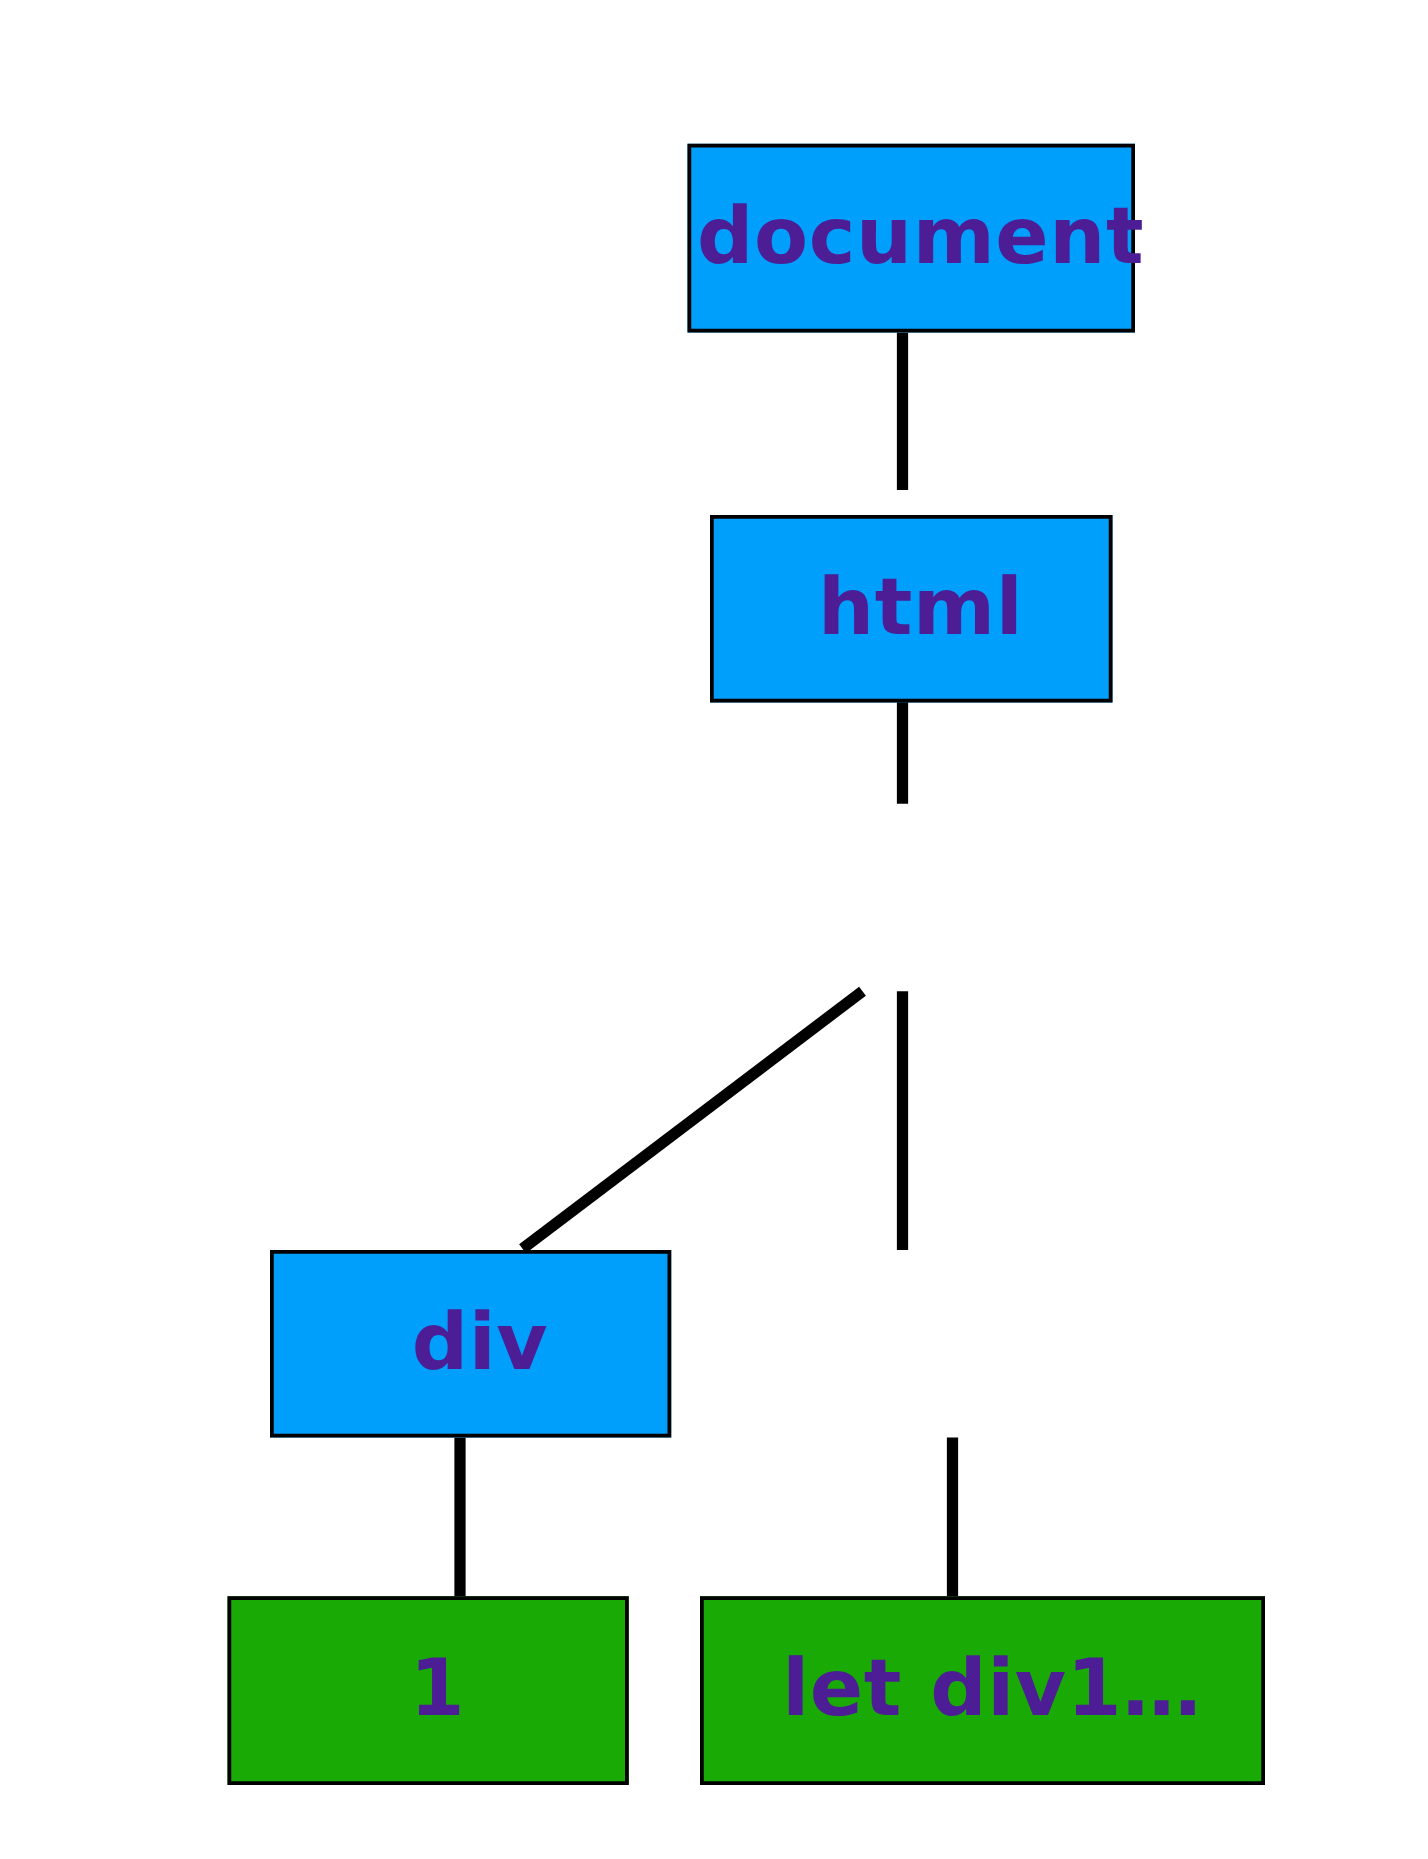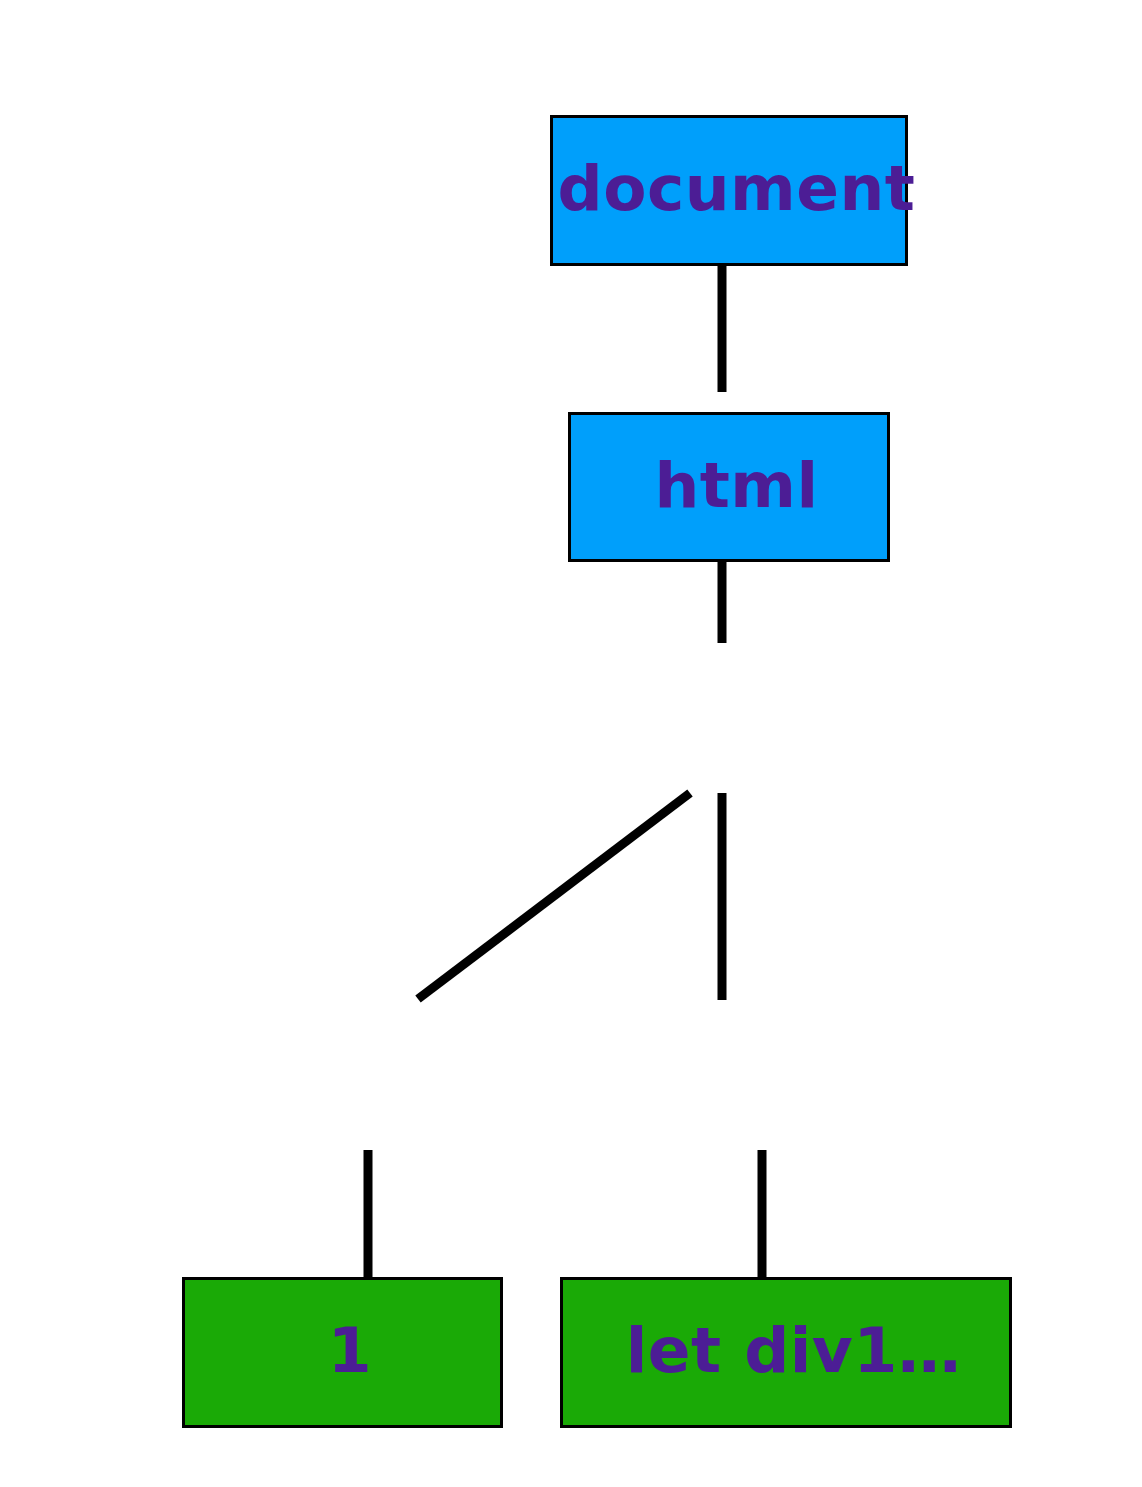--- a/index.html
+++ b/index.html
@@ -76,20 +76,23 @@
 
   <div class="node element" id="node-document">
     <span class="node-label">document</span>
   </div>
 
   <div class="node element" id="node-html">
     <span class="node-label">html</span>
   </div>
 
 
+  <div class="node element" id="node-div">
+    <span class="node-label">div</span>
+  </div>
 
 
   <div class="node textnode" id="node-text-1">
     <span class="node-label">1</span>
   </div>
 
   <div class="node textnode" id="node-text-let">
     <span class="node-label">let div1…</span>
   </div>
 

